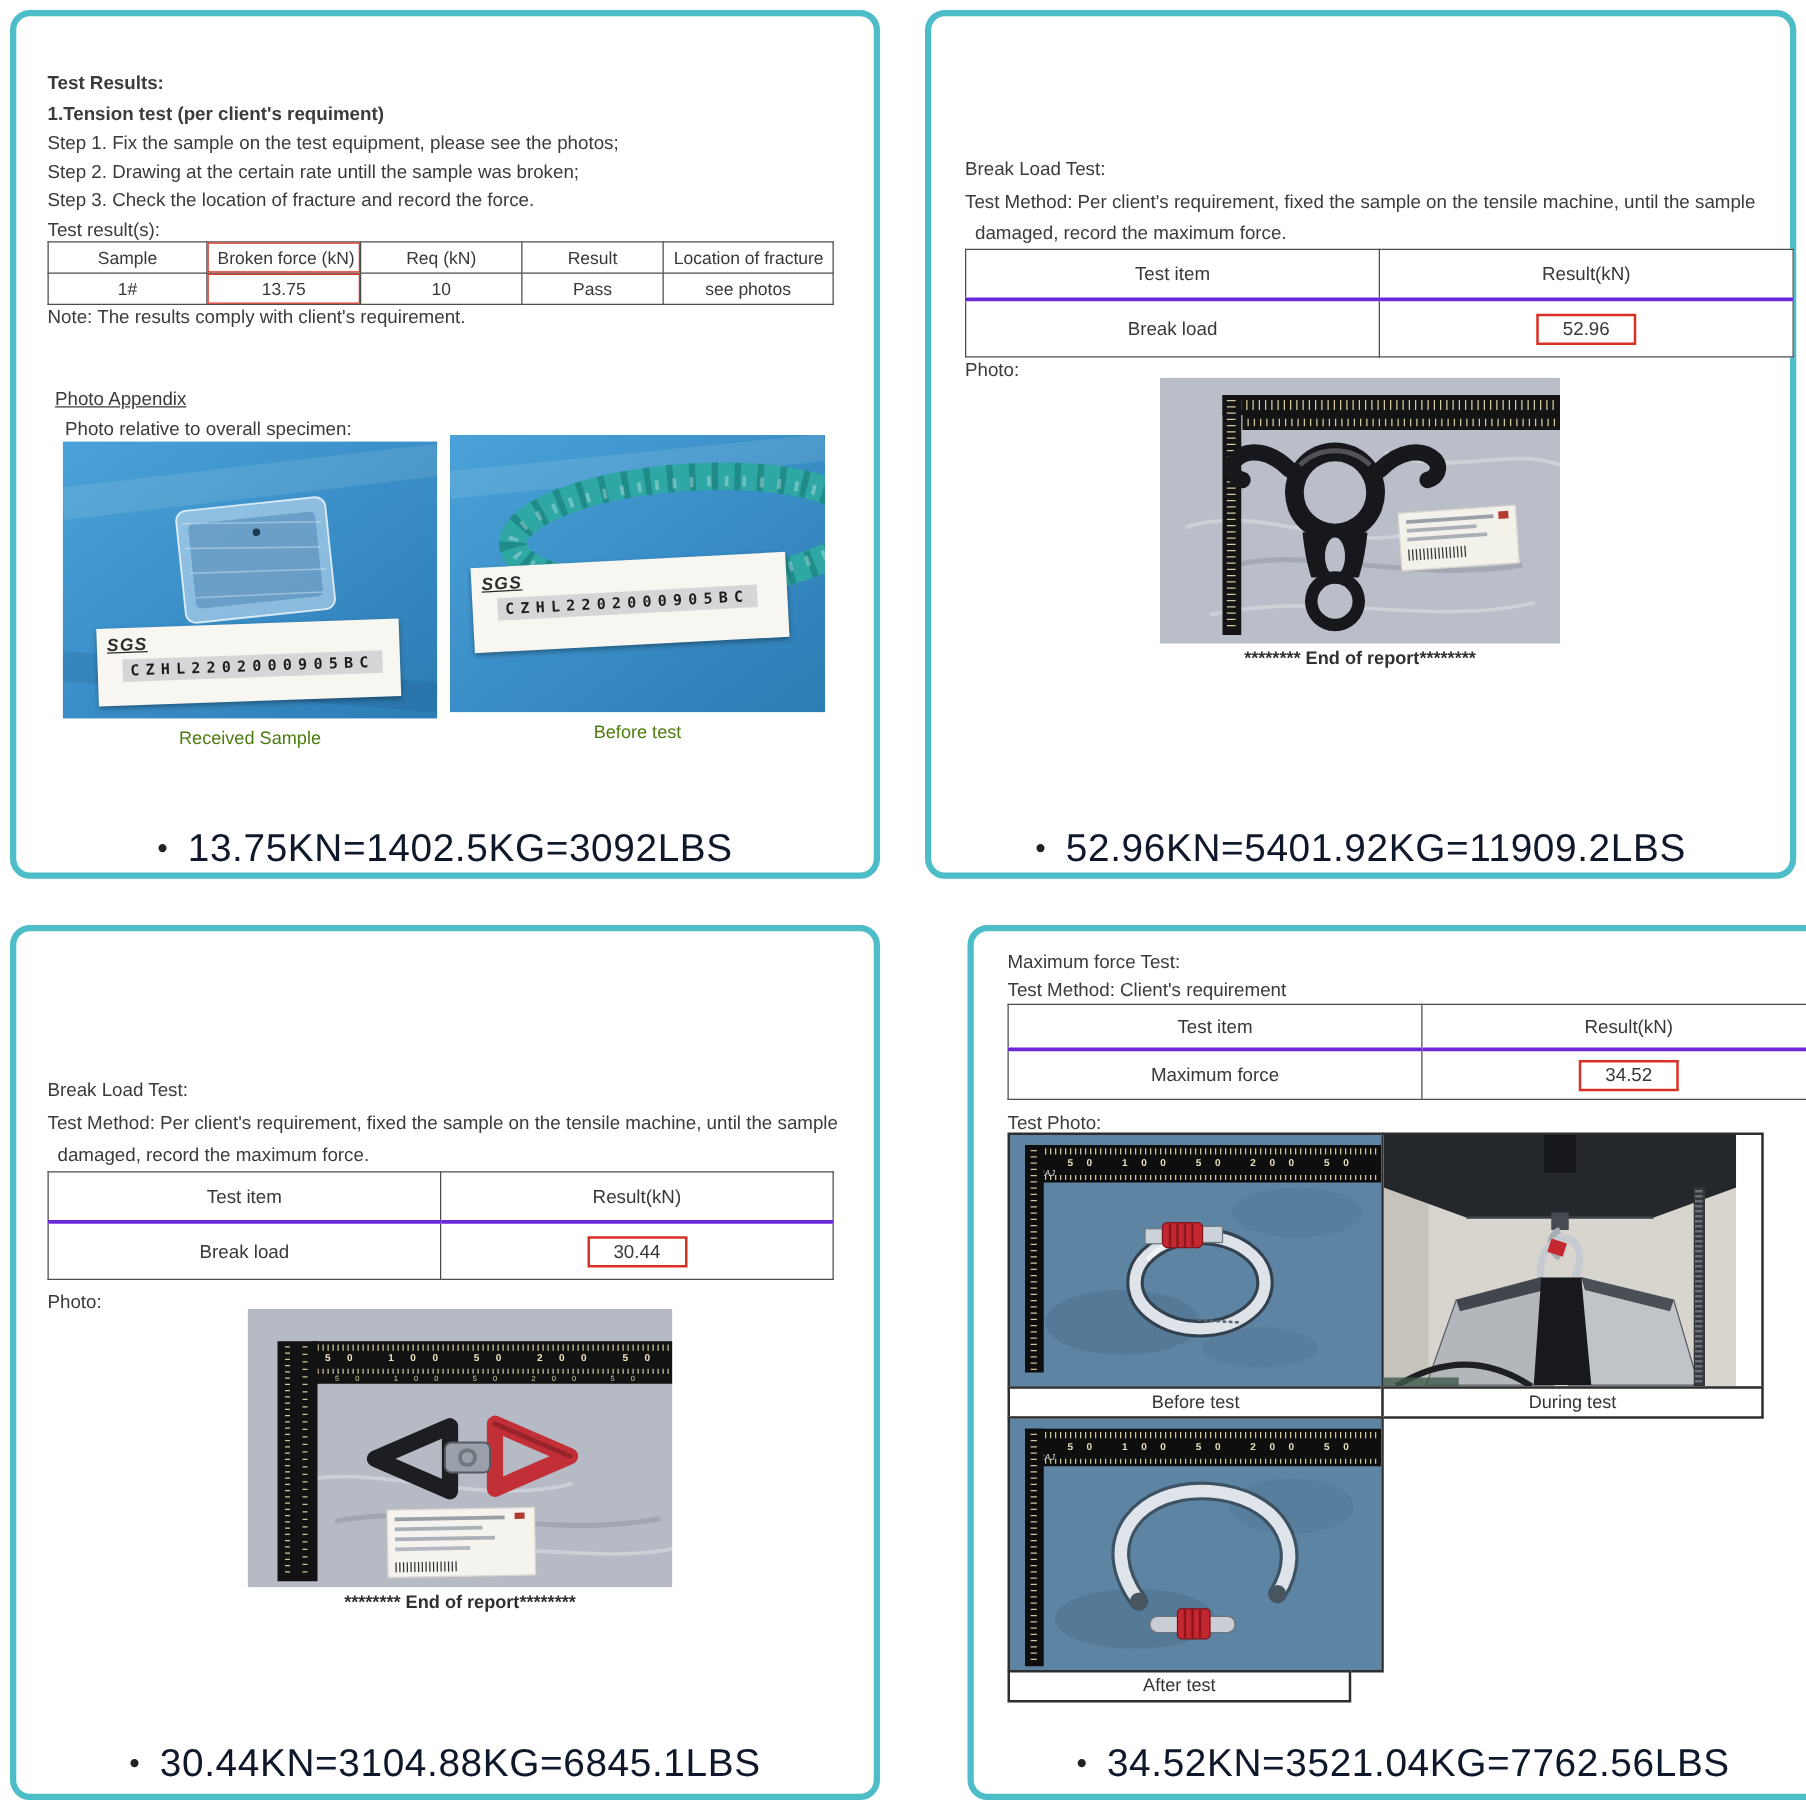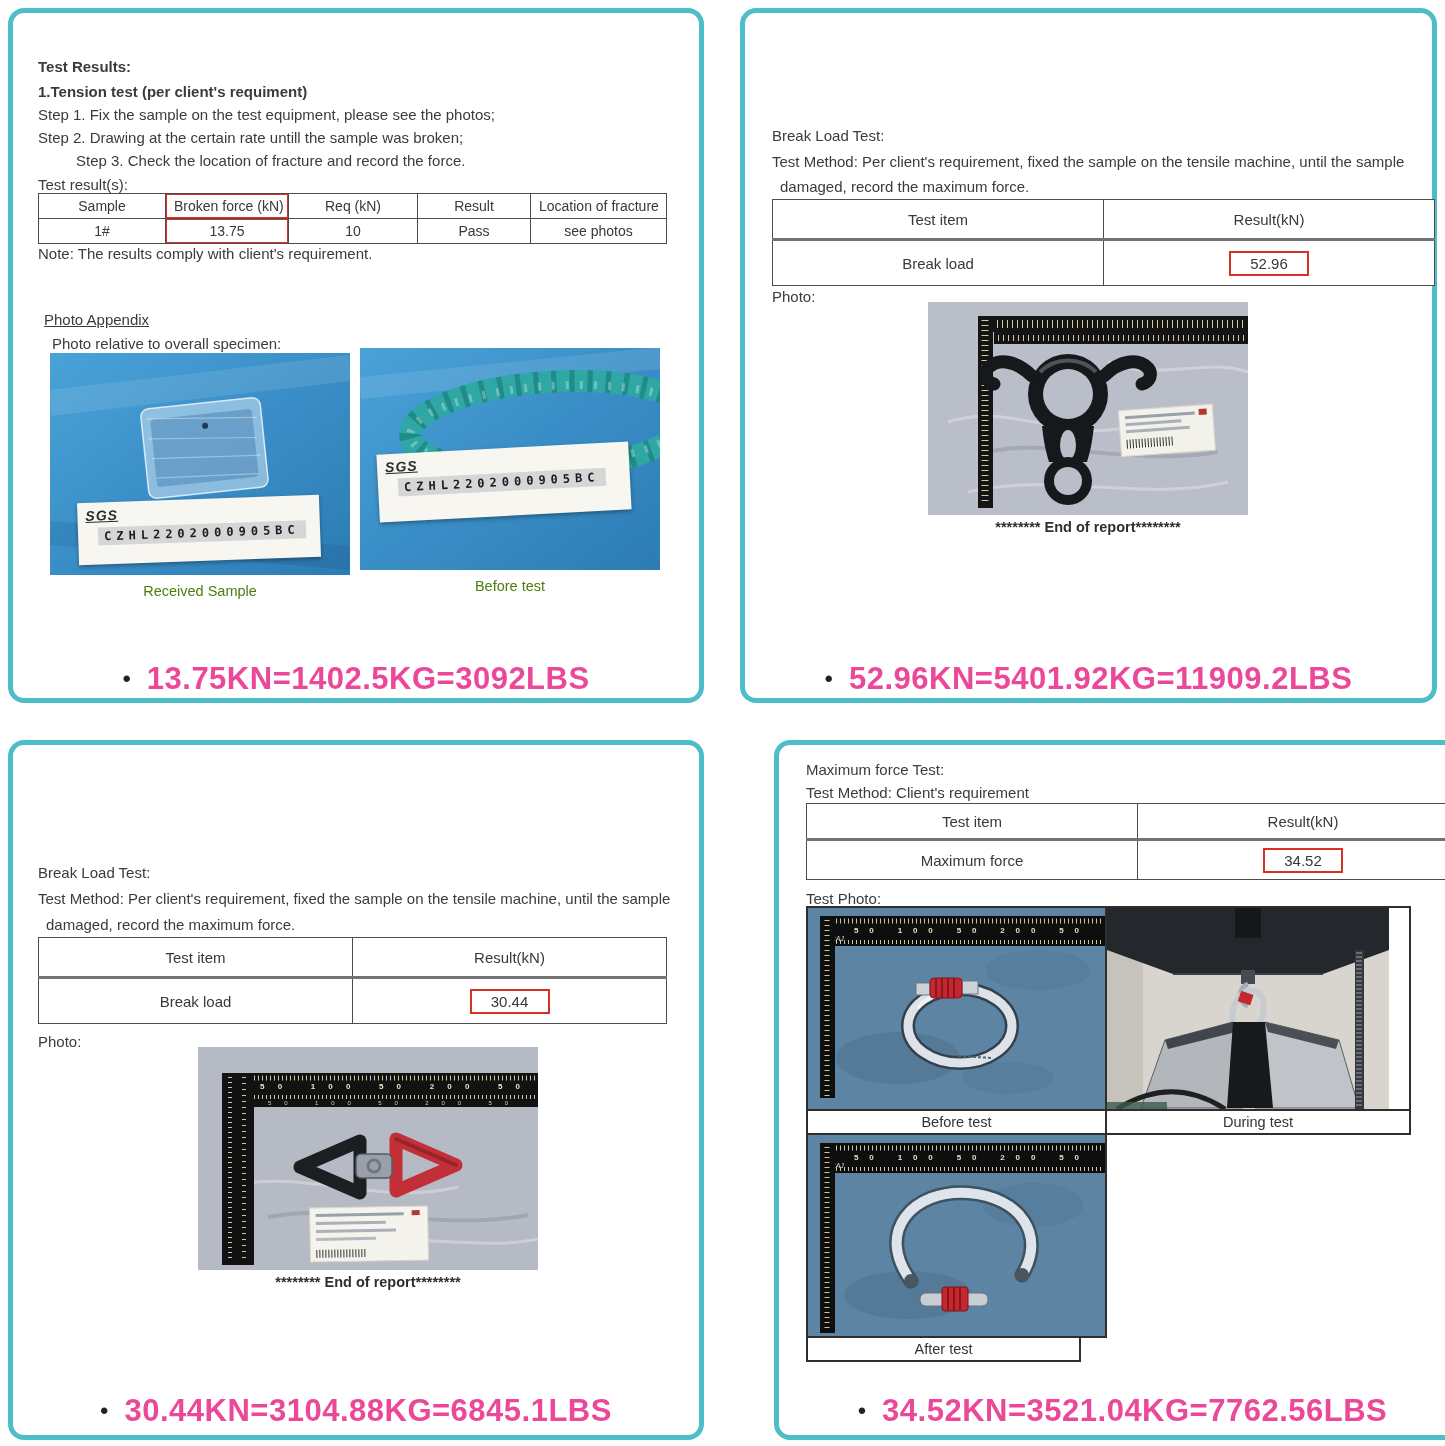--- a/index.html
+++ b/index.html
@@ -6,46 +6,46 @@
   body{width:1445px;height:1446px;position:relative;font-family:"Liberation Sans",sans-serif;color:#383838;}
   .panel{position:absolute;border:5px solid #4DBEC7;border-radius:16px;background:#fff;box-sizing:border-box;}
   .doc-line{position:absolute;font-size:15px;white-space:nowrap;color:#3b3b3b;}
   .bold{font-weight:bold;}
   .ul{text-decoration:underline;}
   table{border-collapse:collapse;table-layout:fixed;background:#fff;}
   .t1{position:absolute;}
   .t1 th,.t1 td{border:1px solid #4d4d4d;font-size:14px;font-weight:normal;text-align:center;padding:2px 8px;height:20px;overflow:hidden;position:relative;white-space:nowrap;}
   .t2{position:absolute;}
   .t2 th,.t2 td{border:1px solid #4d4d4d;font-size:15px;font-weight:normal;text-align:center;overflow:hidden;}
-  .t2 thead th{border-bottom:3px solid #737373;}
+  .t2 thead th{border-bottom:3px solid #6d28d9;}
   .cellbox{position:absolute;inset:-1px;border:2px solid #d93025;pointer-events:none;}
   .red-chip{display:inline-block;border:2px solid #d93025;padding:2px 16px;min-width:44px;}
   .caption{position:absolute;font-size:14.5px;text-align:center;color:#4d7c0f;}
   .endline{position:absolute;font-size:14.5px;font-weight:bold;text-align:center;color:#2f2f2f;}
   .summary-row{position:absolute;left:0;right:0;display:flex;justify-content:center;align-items:center;gap:16px;}
   .summary-bullet{font-size:24px;color:#222;line-height:1;}
-  .summary-text{font-size:31px;font-weight:bold;color:#ec4899;letter-spacing:.5px;white-space:nowrap;}
+  .summary-text{font-size:31px;font-weight:normal;color:#0f172a;letter-spacing:.5px;white-space:nowrap;}
   .photo{position:absolute;overflow:hidden;}
   .photo svg{display:block;}
   .sgs-plate{position:absolute;background:#f7f6f1;box-shadow:0 2px 4px rgba(0,0,0,.35);padding:5px 8px;box-sizing:border-box;}
   .sgs-logo{font-weight:bold;font-style:italic;font-size:14px;color:#2c2c2c;letter-spacing:1px;text-decoration:underline;}
   .sgs-code{margin-top:4px;margin-left:12px;display:inline-block;background:#d6d6d6;color:#1c1c1c;font-family:"DejaVu Sans Mono",monospace;font-size:12px;font-weight:bold;letter-spacing:5px;padding:2px 6px;white-space:nowrap;}
   .pgrid{position:absolute;}
   .pcell{position:absolute;border:2px solid #2e2e2e;background:#fff;box-sizing:border-box;}
   .pcap{position:absolute;border:2px solid #2e2e2e;background:#fff;box-sizing:border-box;display:flex;align-items:center;justify-content:center;font-size:14.5px;color:#333;}
 </style>
 </head>
 <body>
 
 <div class="panel" style="left:8px;top:8px;width:696px;height:695px;">
   <div class="doc-line bold" style="left:25px;top:45px;">Test Results:</div>
   <div class="doc-line bold" style="left:25px;top:70px;">1.Tension test (per client's requiment)</div>
   <div class="doc-line" style="left:25px;top:93px;">Step 1. Fix the sample on the test equipment, please see the photos;</div>
   <div class="doc-line" style="left:25px;top:116px;">Step 2. Drawing at the certain rate untill the sample was broken;</div>
-  <div class="doc-line" style="left:25px;top:139px;margin-left:38px;">Step 3. Check the location of fracture and record the force.</div>
+  <div class="doc-line" style="left:25px;top:139px;">Step 3. Check the location of fracture and record the force.</div>
   <div class="doc-line" style="left:25px;top:163px;">Test result(s):</div>
 
   <table class="t1" style="left:25px;top:180px;width:628px;">
     <colgroup>
         <col style="width:127px">
         <col style="width:123px">
         <col style="width:129px">
         <col style="width:113px">
         <col style="width:136px">
       </colgroup>

